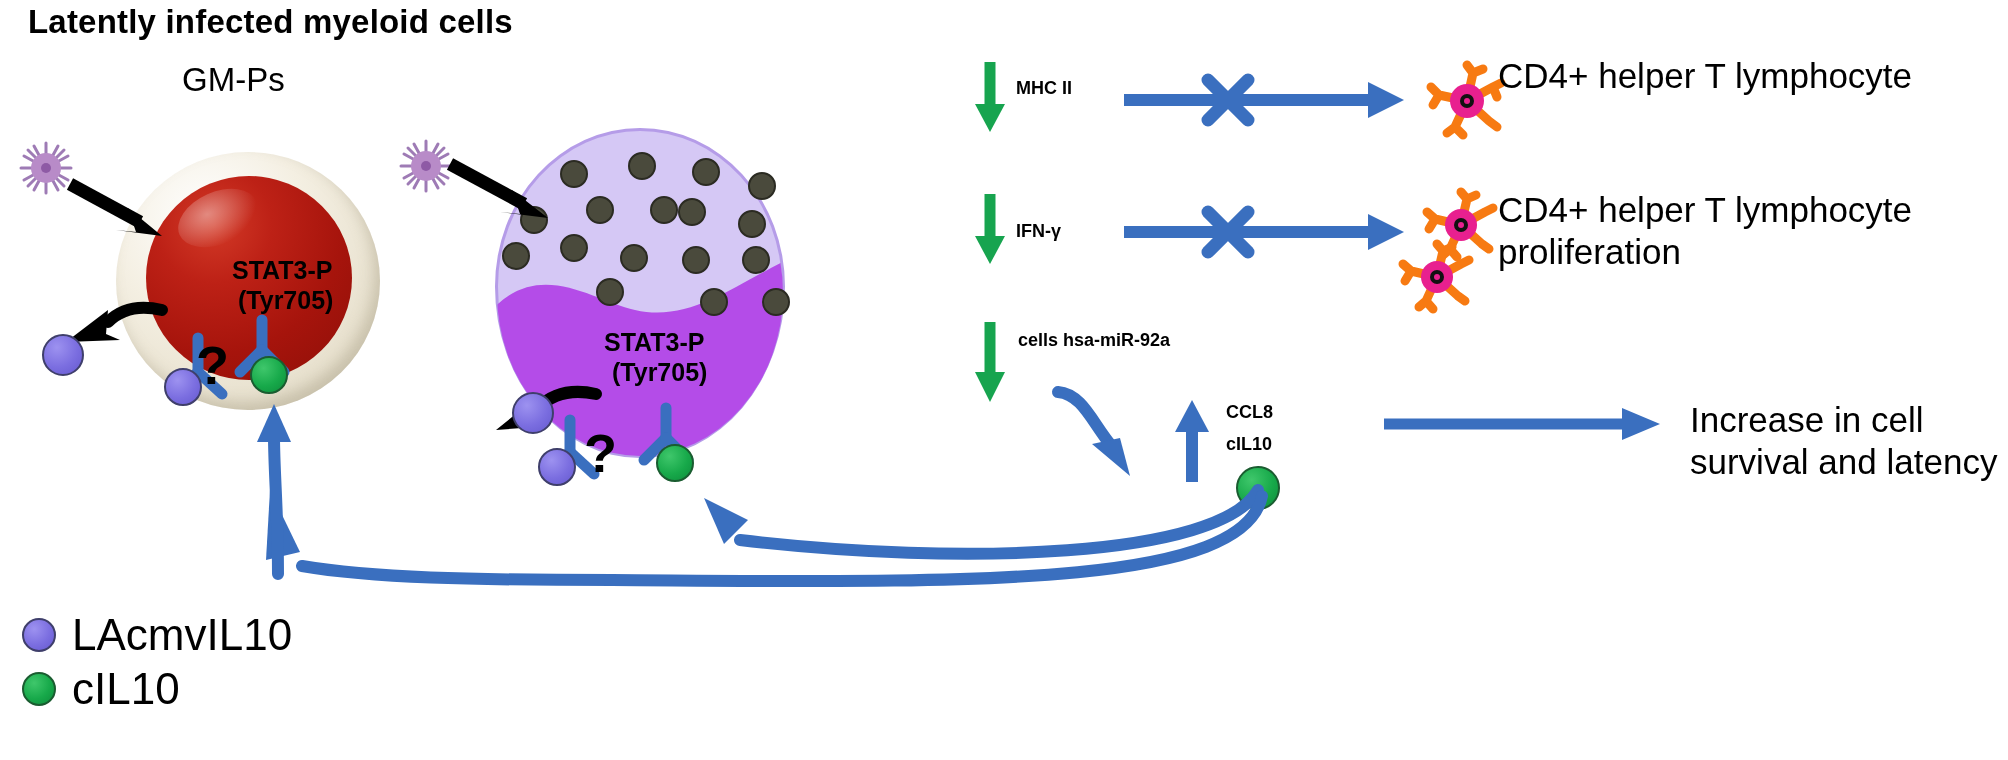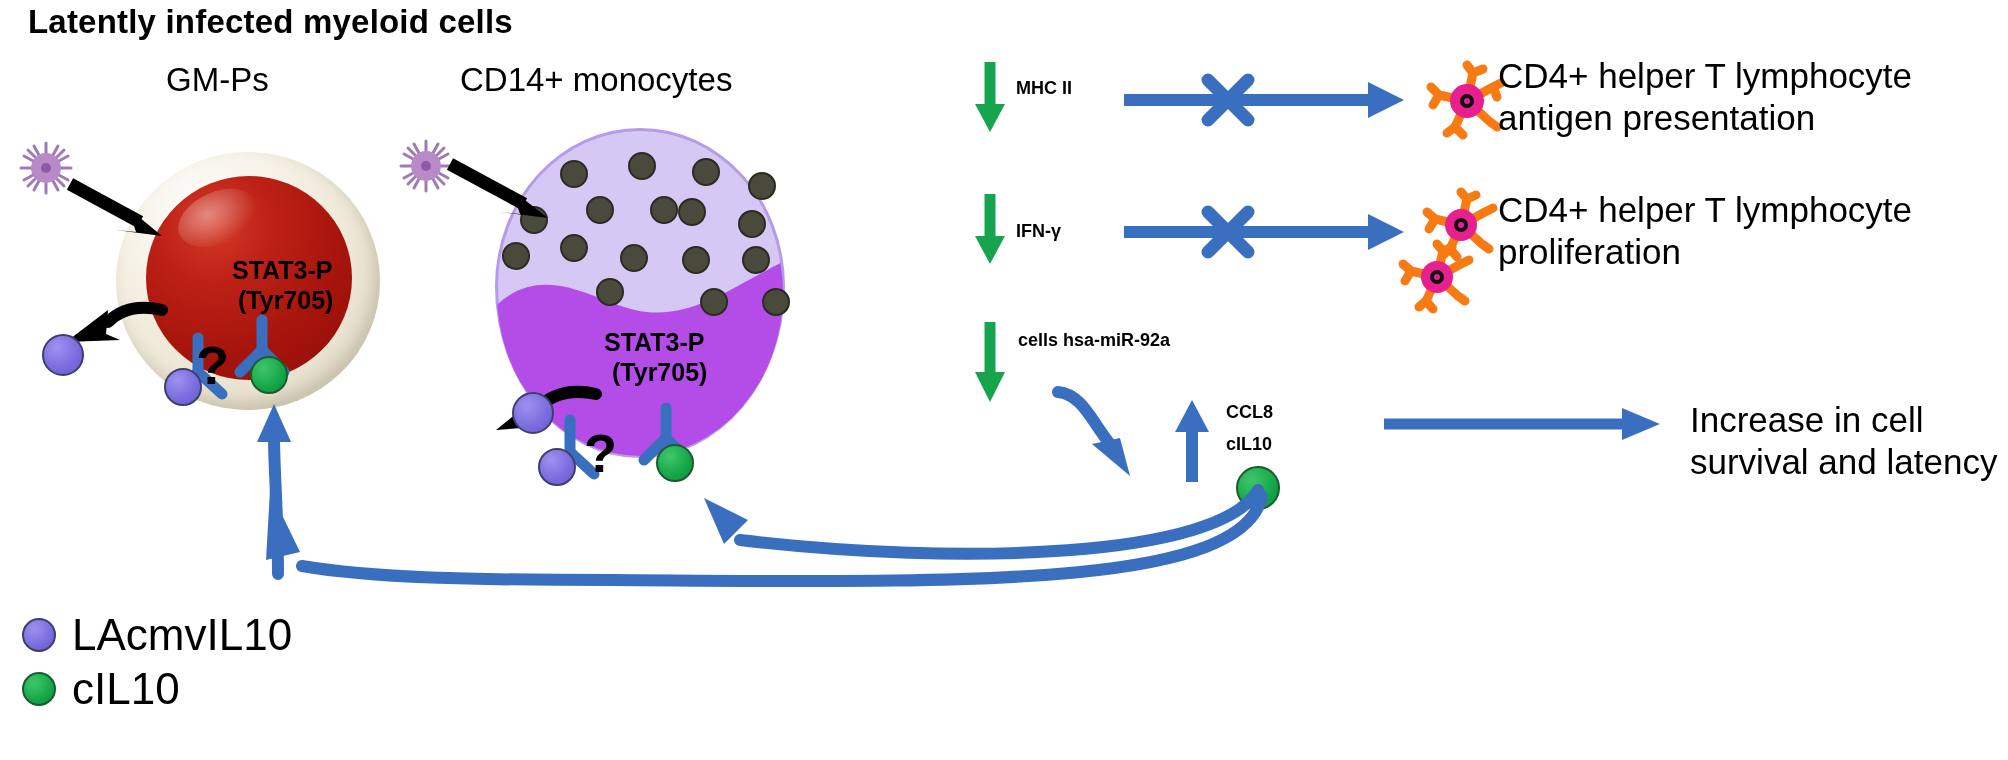--- a/index.html
+++ b/index.html
@@ -80,21 +80,21 @@
 
   svg{overflow:visible;}
 </style>
 </head>
 <body>
 
 <div id="stage">
 
   <div class="abs txt" id="title">Latently infected myeloid cells</div>
 
-  <div class="abs txt cellname" style="left:166px;top:62px;text-align:right;">GM-Ps</div>
+  <div class="abs txt cellname" style="left:182px;top:62px;text-align:right;">GM-Ps</div>
 
   <div class="abs" id="gmp-outer"></div>
   <div class="abs" id="gmp-inner"></div>
   <div class="abs" id="gmp-gloss"></div>
 
   <svg class="abs" style="left:16px;top:138px;" width="60" height="60">
     <g transform="translate(30,30)">
       <g stroke="#9e7bb5" stroke-width="3" stroke-linecap="round">
         <line x1="0" y1="0" x2="0" y2="-25"></line>
           <line x1="0" y1="0" x2="12" y2="-22"></line>
@@ -145,21 +145,20 @@
 
   <svg class="abs" style="left:222px;top:318px;" width="80" height="72">
     <g stroke="#3A6FBF" stroke-width="11" fill="none" stroke-linecap="round">
       <line x1="40" y1="2" x2="40" y2="32"></line>
       <line x1="40" y1="32" x2="18" y2="54"></line>
       <line x1="40" y1="32" x2="62" y2="54"></line>
     </g>
   </svg>
   <div class="dotC abs" style="left:250px;top:356px;width:38px;height:38px;"></div>
 
-  <div class="abs txt cellname" style="left:460px;top:62px;">CD14+ monocytes</div>
 
   <div class="abs" id="mono-body"></div>
 
   <svg class="abs" style="left:495px;top:128px;" width="290" height="330">
     <defs>
       <clipPath id="cellclip">
         <ellipse cx="145" cy="165" rx="143" ry="163"></ellipse>
       </clipPath>
     </defs>
     <path clip-path="url(#cellclip)" d="M -10,190 C 40,126 96,172 140,182 C 196,195 240,156 300,128 L 300,340 L -10,340 Z" fill="#b44ce8"></path>
@@ -264,21 +263,20 @@
         <path d="M0,0 L26,-14 M26,-14 L34,-18 M26,-14 L30,-4"></path>
         <path d="M0,0 L-12,26 M-12,26 L-20,32 M-12,26 L-4,34"></path>
         <path d="M0,0 L22,20 M22,20 L30,26"></path>
       </g>
       <circle cx="0" cy="0" r="17" fill="#E8208F"></circle>
       <circle cx="0" cy="0" r="7" fill="#111"></circle>
       <circle cx="0" cy="0" r="3" fill="#E8208F"></circle>
     </g>
   </svg>
   <div class="abs txt outcome" style="left:1498px;top:56px;">CD4+ helper T lymphocyte</div>
-  <div class="abs txt outcome" style="left:1498px;top:98px;">antigen presentation</div>
 
   <svg class="abs" style="left:972px;top:192px;" width="36" height="76">
     <line x1="18" y1="2" x2="18" y2="48" stroke="#17A44F" stroke-width="11"></line>
     <path d="M3,44 L33,44 L18,72 Z" fill="#17A44F"></path>
   </svg>
   <div class="abs txt boldlbl" style="left:1016px;top:212px;margin-top:9px;">IFN-γ</div>
 
   <svg class="abs" style="left:1124px;top:202px;" width="290" height="60">
     <line x1="0" y1="30" x2="248" y2="30" stroke="#3A6FBF" stroke-width="12"></line>
     <path d="M244,12 L280,30 L244,48 Z" fill="#3A6FBF"></path>

